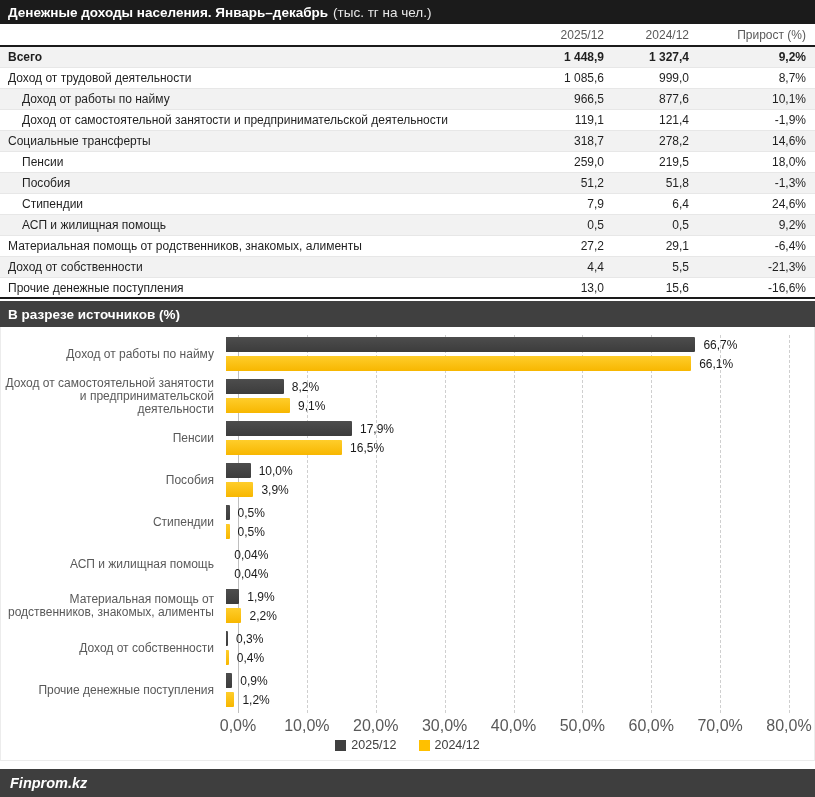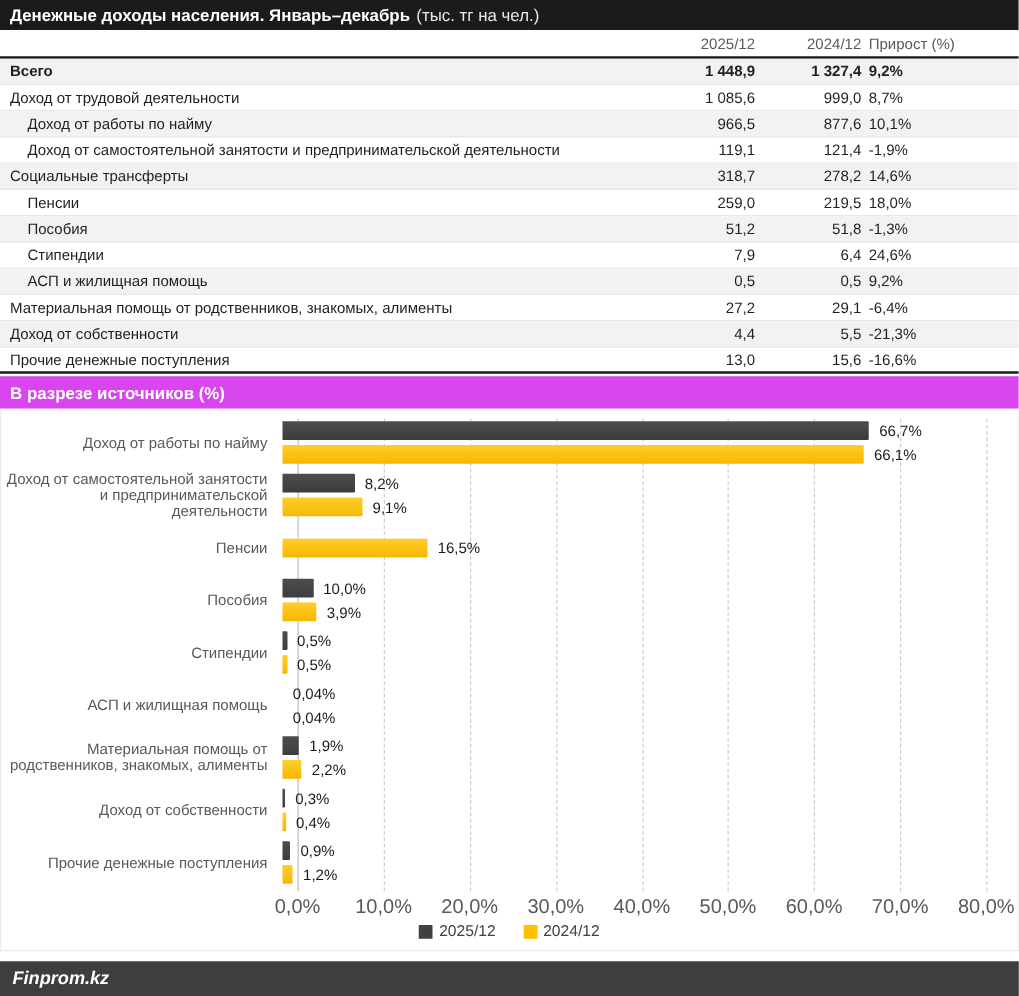--- a/index.html
+++ b/index.html
@@ -18,24 +18,24 @@
               border-bottom:2px solid #1a1a1a; }
   .tbl-row { display:flex; height:21px; align-items:center; font-size:12px;
              border-bottom:1px solid #e7e7e7; }
   .tbl-row.alt { background:#f2f2f2; }
   .tbl-row.bold { font-weight:bold; }
   .tbl-row:last-child { border-bottom:2px solid #1a1a1a; }
   .c-label { flex:1; padding-left:8px; overflow:hidden; white-space:nowrap; }
   .c-label.ind { padding-left:22px; }
   .c-v1 { width:105px; text-align:right; padding-right:6px; }
   .c-v2 { width:85px;  text-align:right; padding-right:6px; }
-  .c-gr { width:120px; text-align:left; padding-right:9px; }
-
-  
-  .section-hdr { height:26px; background:#d946ef; color:#fff; font-weight:bold; font-size:13.5px;
+  .c-gr { width:120px; text-align:right; padding-right:9px; }
+
+  
+  .section-hdr { height:26px; background:#404040; color:#fff; font-weight:bold; font-size:13.5px;
                  display:flex; align-items:center; padding:0 8px; margin-top:2px; }
 
   
   .chart-panel { position:relative; height:434px; background:#fff; border:1px solid #ececec;
                  border-top:none; padding-top:6px; }
   .grid-layer { position:absolute; left:237px; right:25px; top:8px; height:378px; z-index:0; }
   .grid-line { position:absolute; top:0; bottom:0; width:0; border-left:1px dashed #cfcfcf; }
   .axis-zero { position:absolute; left:0; top:0; bottom:0; width:0; border-left:1px solid #bfbfbf; }
 
   .chart-rows { position:relative; z-index:1; }
@@ -195,20 +195,24 @@
           <div class="barline">
             <div class="bar yellow" style="width: 11.375%;"></div>
             <span class="bar-val" style="left: calc(11.375% + 8px);">9,1%</span>
           </div>
         </div>
       </div>
       <div class="ch-row">
         <div class="ch-label">Пенсии</div>
         <div class="ch-plot">
           <div class="barline">
+            <div class="bar dark" style="width: 22.375%;"></div>
+            <span class="bar-val" style="left: calc(22.375% + 8px);">17,9%</span>
+          </div>
+          <div class="barline">
             <div class="bar yellow" style="width: 20.625%;"></div>
             <span class="bar-val" style="left: calc(20.625% + 8px);">16,5%</span>
           </div>
         </div>
       </div>
       <div class="ch-row">
         <div class="ch-label">Пособия</div>
         <div class="ch-plot">
           <div class="barline">
             <div class="bar dark" style="width: 4.375%;"></div>

